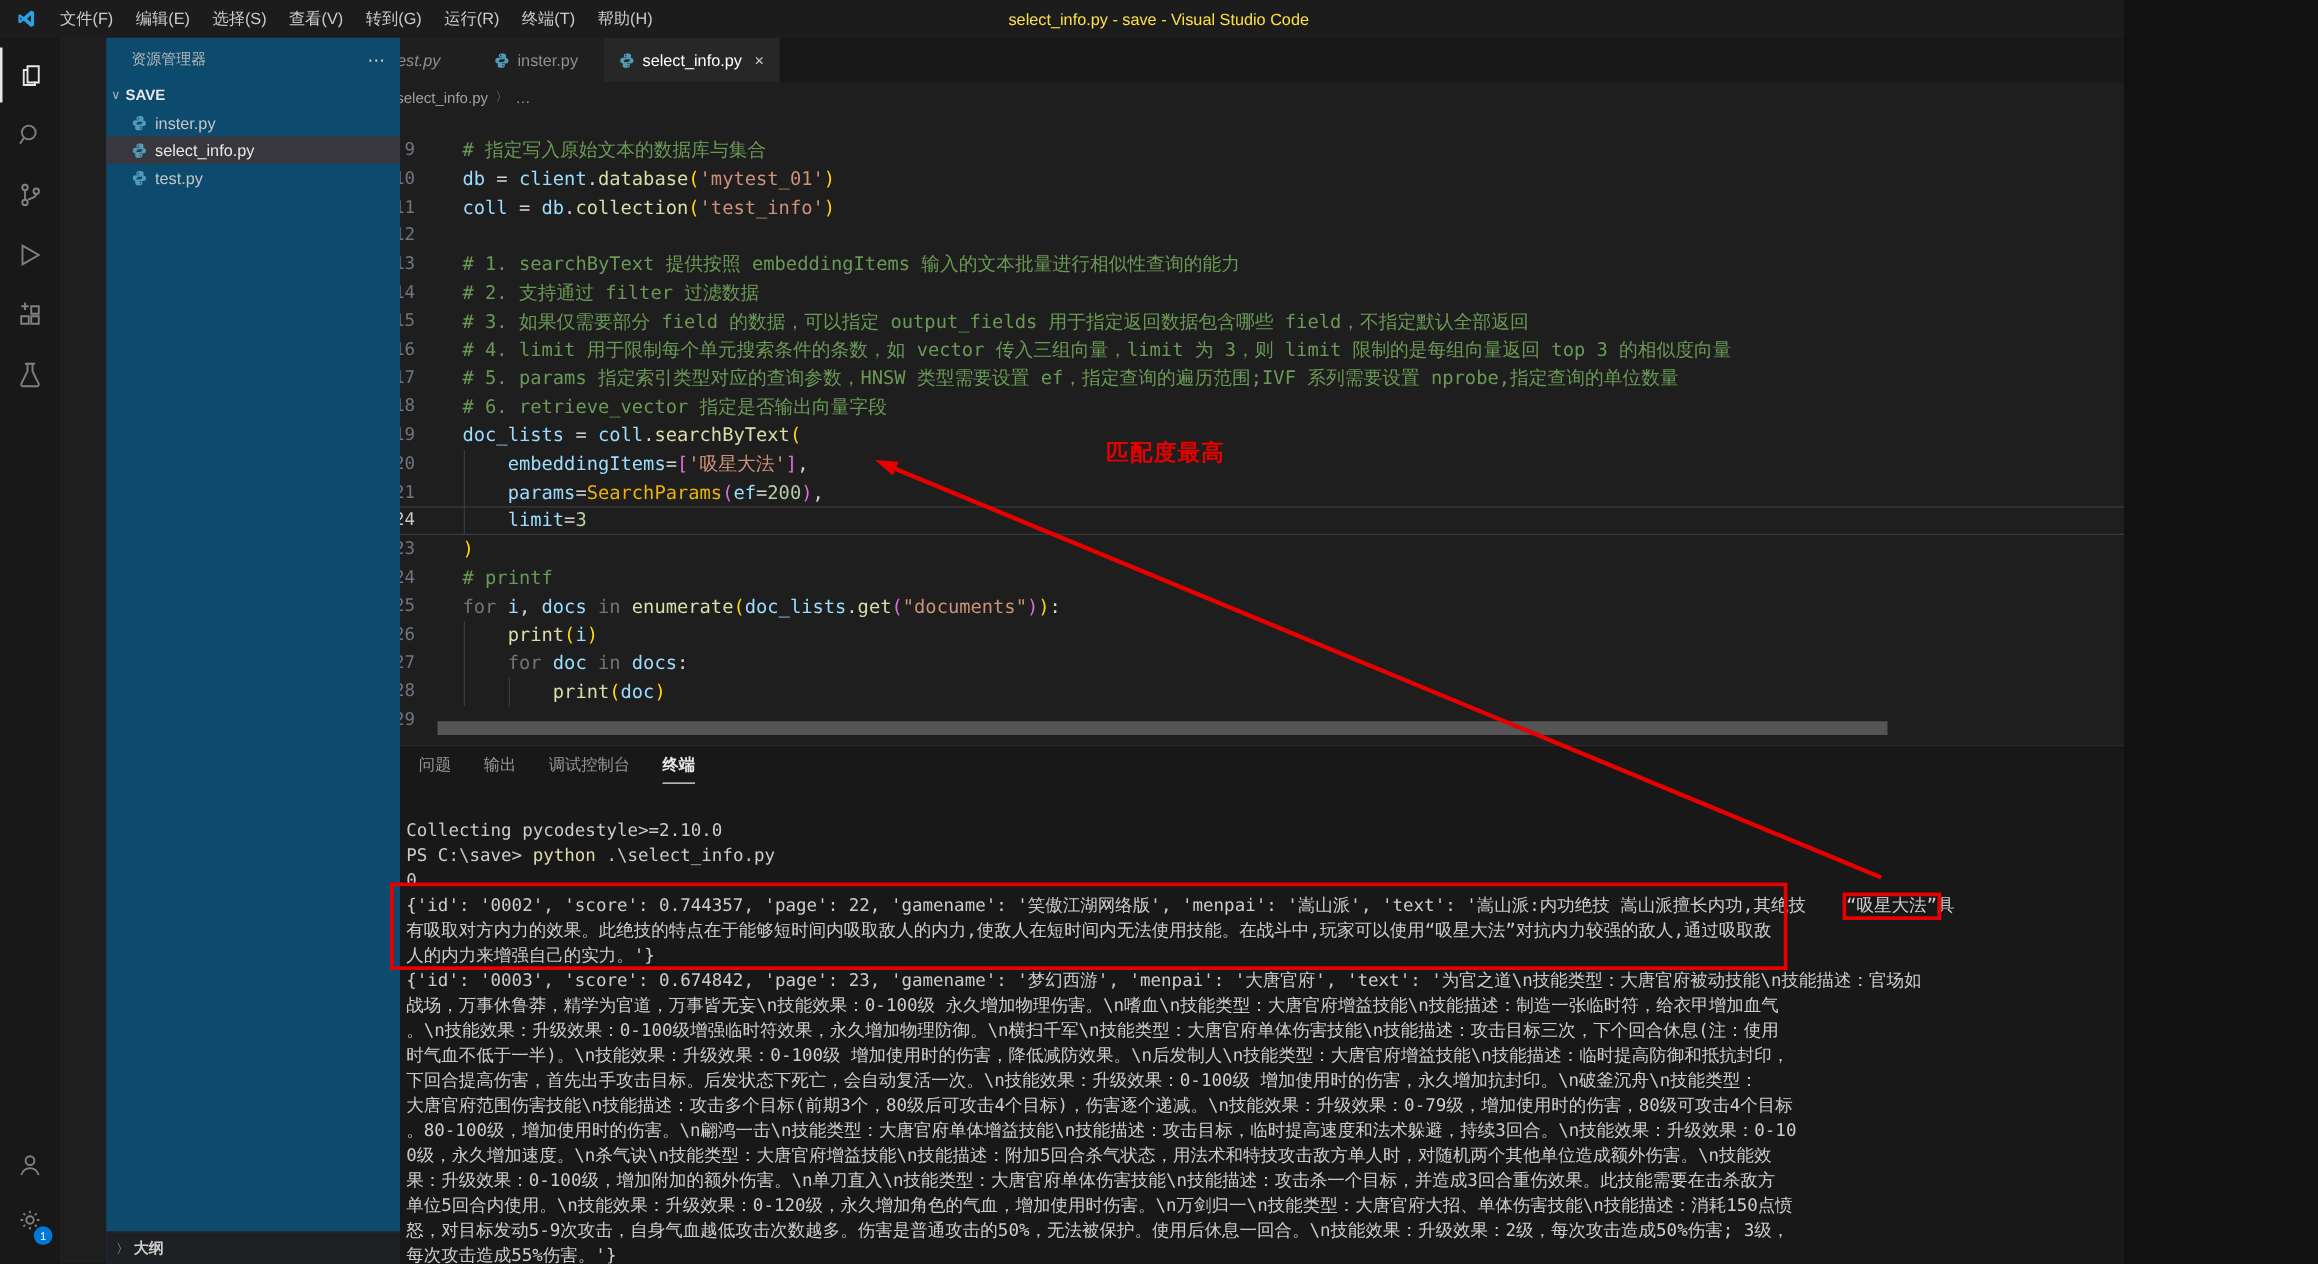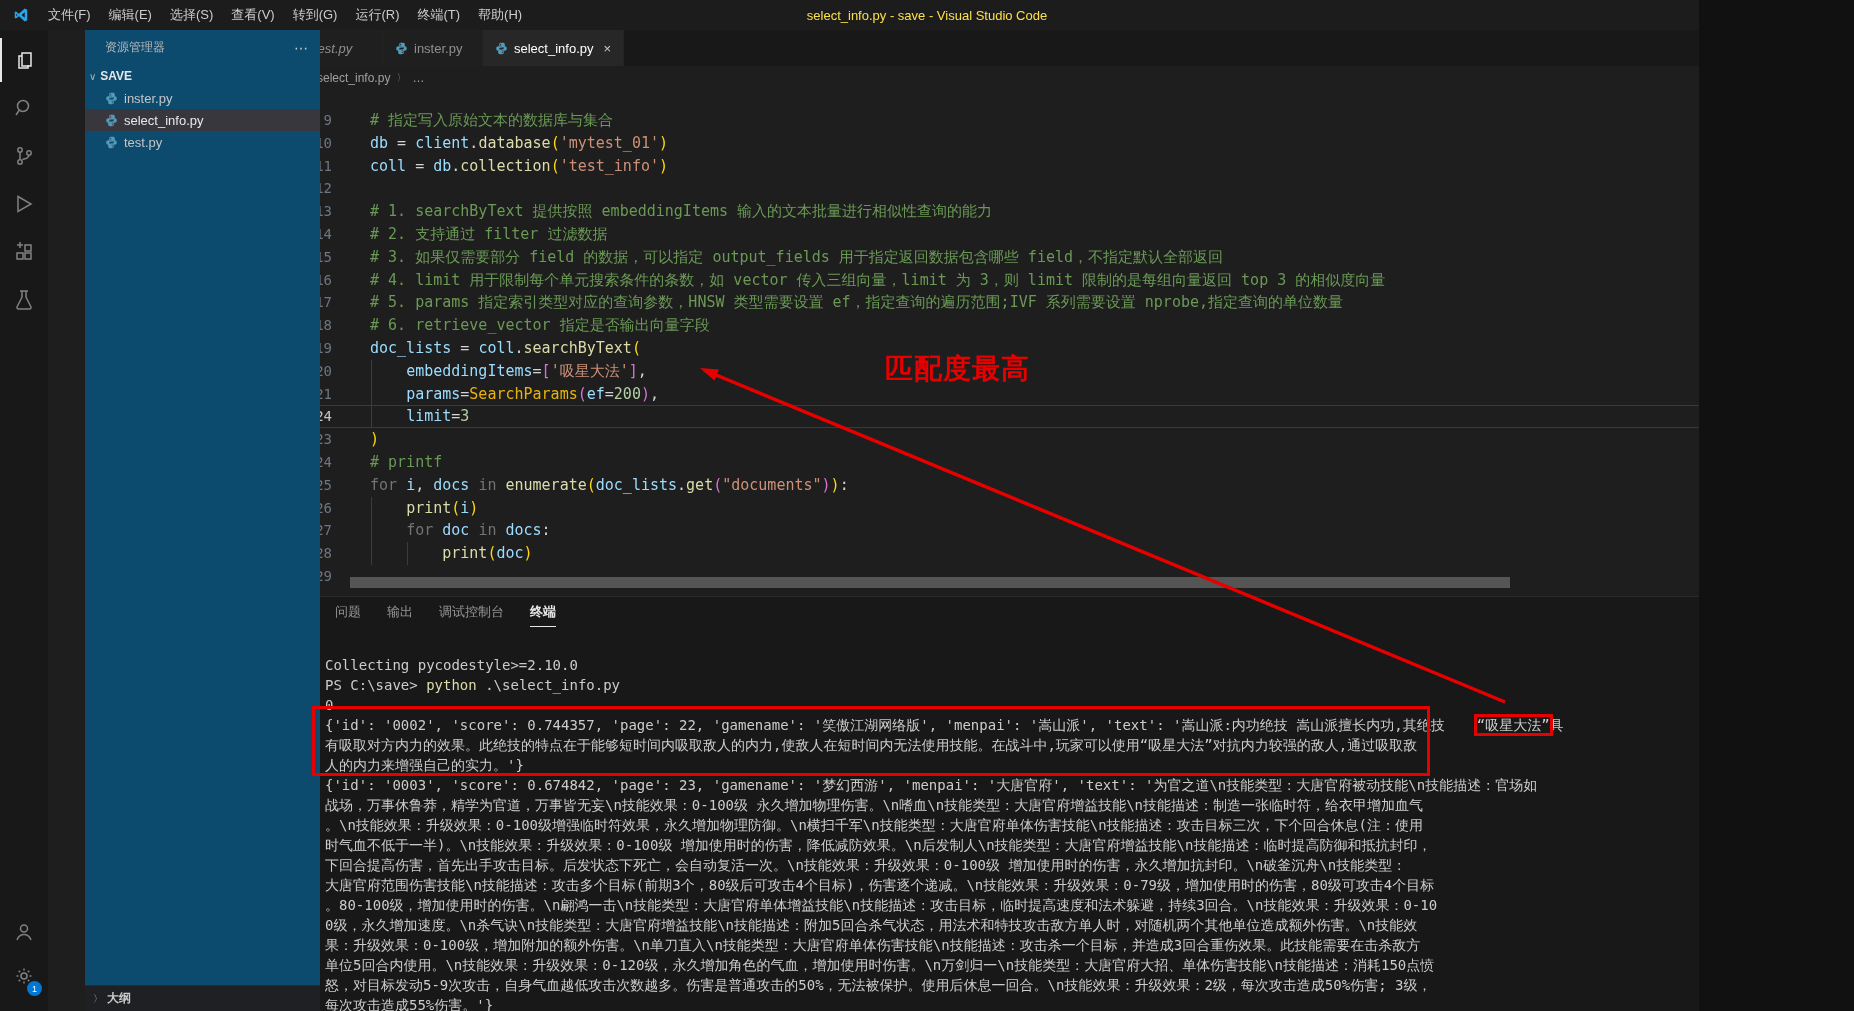--- a/index.html
+++ b/index.html
@@ -75,21 +75,21 @@
   .term-line{height:20px;line-height:20px;white-space:pre;overflow:visible;}
   .tk-hl{outline:3px solid #e60000;outline-offset:0px;margin-left:32px;}
   #term-sep{position:absolute;left:1489px;top:30px;width:1px;height:385px;background:#303030;}
   #term-list{position:absolute;left:1493px;top:32px;width:78px;}
   .term-row{height:22px;display:flex;align-items:center;font-size:12px;color:#c8c8c8;overflow:hidden;white-space:nowrap;padding-left:4px;}
   .term-row.active{background:#37373d;}
   .term-ico{flex:none;width:13px;height:13px;border:1px solid #bdbdbd;border-radius:2px;font-size:9px;line-height:12px;
             text-align:center;margin-right:5px;color:#bdbdbd;}
   
   #red-rect{position:absolute;left:312px;top:706px;width:1118px;height:70px;border:3px solid #e60000;box-sizing:border-box;z-index:40;pointer-events:none;}
-  #match-label{position:absolute;left:885px;top:350px;font-size:28px;font-weight:bold;color:#e60000;z-index:45;
+  #match-label{position:absolute;left:885px;top:350px;font-size:18px;font-weight:bold;color:#e60000;z-index:45;
                font-family:"Liberation Serif",serif;letter-spacing:1px;}
   #arrow-overlay{position:absolute;left:0;top:0;z-index:50;pointer-events:none;}
 </style>
 </head>
 <body>
 
 <div id="app">
 
   <div id="titlebar">
     <svg id="vscode-logo" viewBox="0 0 24 24">

